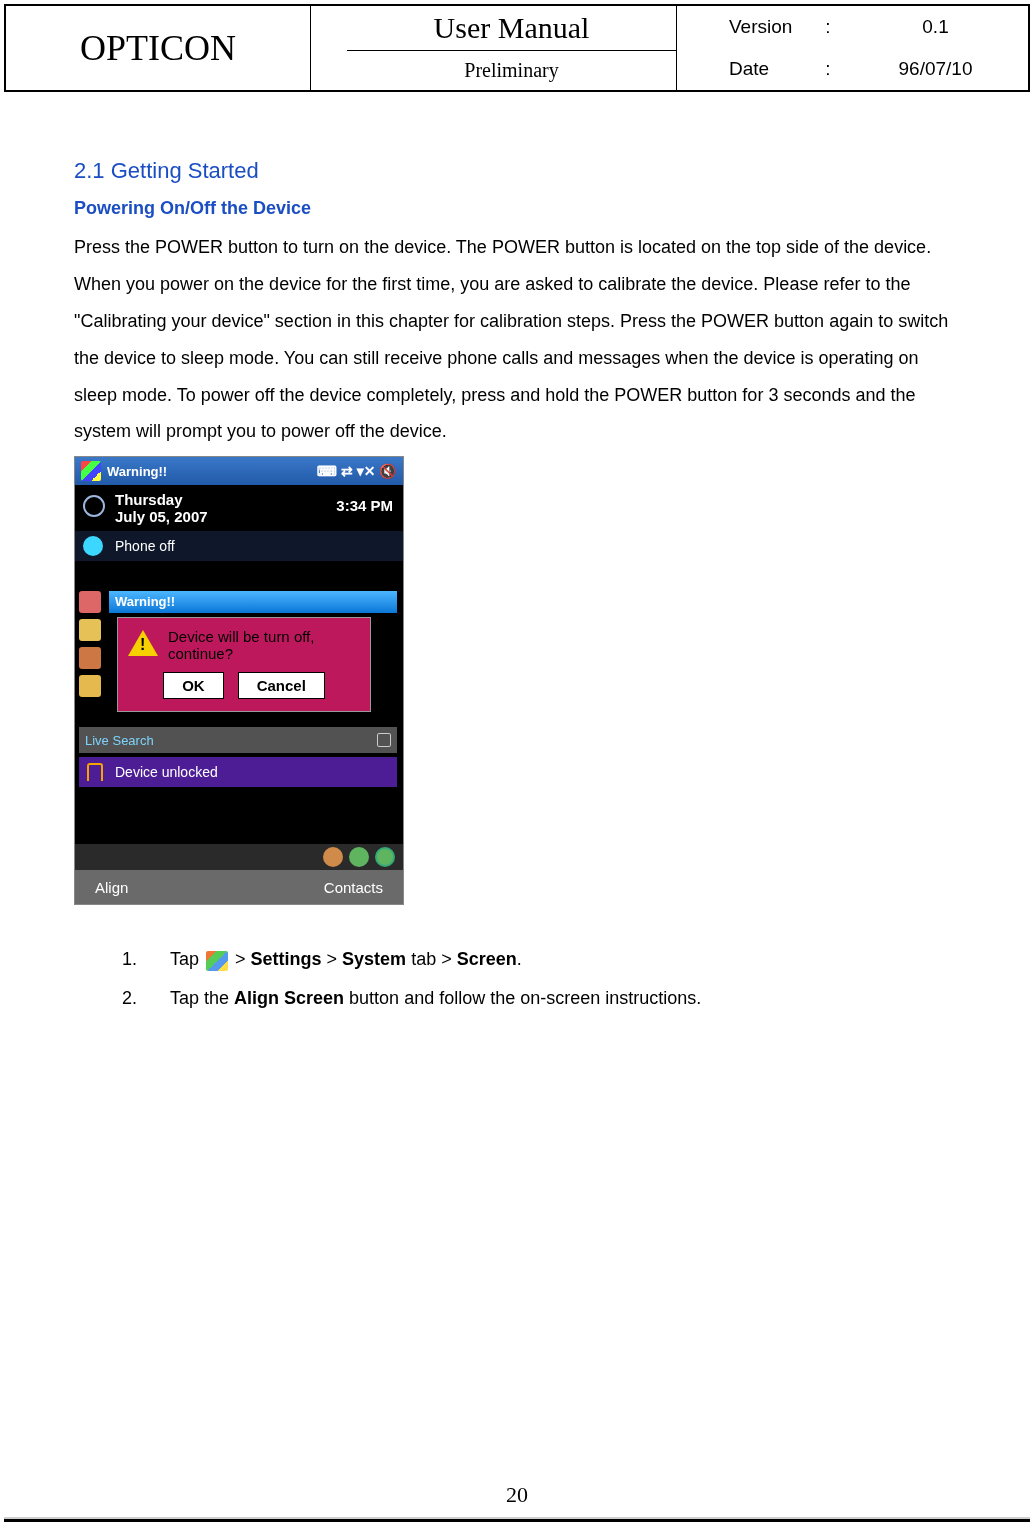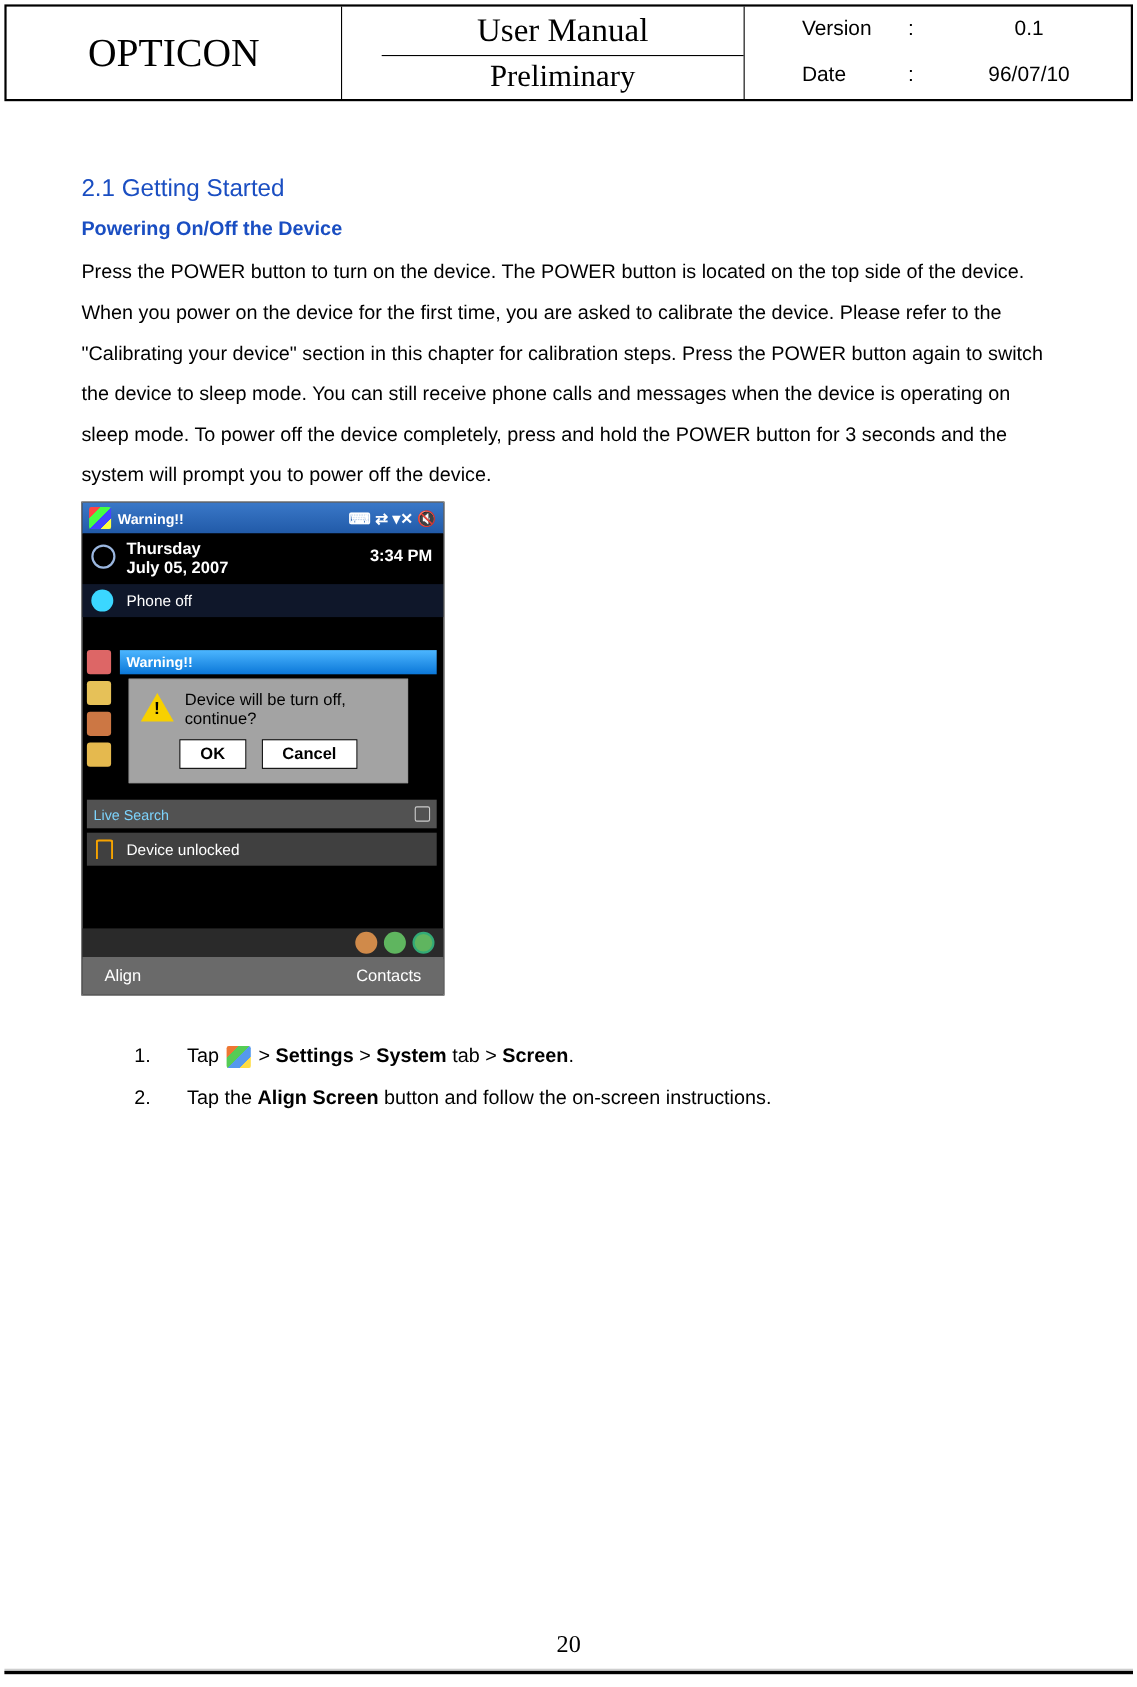--- a/index.html
+++ b/index.html
@@ -40,21 +40,21 @@
       justify-content: center;
       font-family: "Times New Roman", serif;
       font-size: 30px;
     }
     .hdr-mid-bot {
       flex: 0.9;
       display: flex;
       align-items: center;
       justify-content: center;
       font-family: "Times New Roman", serif;
-      font-size: 28px;
+      font-size: 20px;
     }
     .hdr-right {
       flex: 1;
       display: flex;
       flex-direction: column;
       font-family: Verdana, sans-serif;
       font-size: 19px;
     }
     .hdr-right-row {
       flex: 1;
@@ -144,21 +144,21 @@
     }
     .side-icons div { width:22px; height:22px; border-radius:3px; }
     .ss-warning-bar {
       position:absolute; left:34px; top:134px; right:6px;
       height:22px; background: linear-gradient(#4cb6ff,#0b77d8);
       color:#fff; font-size:13px; font-weight: bold;
       padding-left:6px; line-height:22px;
     }
     .ss-dialog {
       position:absolute; left:42px; top:160px;
-      width:254px; background:#a3a3a3; color:#000;
+      width:254px; background:#be185d; color:#000;
       padding:10px 10px 12px 10px;
       font-size:15px;
       border:1px solid #999;
       box-shadow: 2px 2px 6px rgba(0,0,0,0.5);
     }
     .ss-dialog-body { display:flex; align-items:flex-start; gap:10px; margin-bottom:10px;}
     .ss-dialog-body .warn-tri {
       width:0;height:0;border-left:15px solid transparent;border-right:15px solid transparent;border-bottom:26px solid #f7d000; margin-top:2px; position:relative;
     }
     .ss-dialog-body .warn-tri::after { content:"!"; position:absolute; left:-3px; top:6px; font-weight:bold; font-size:16px; color:#000;}
@@ -169,21 +169,21 @@
     }
     .ss-live {
       position:absolute; left:4px; top:270px; right:6px;
       height:26px; background:#525252; color:#7dd3fc;
       font-size:13px; padding:3px 6px;
       display:flex; justify-content:space-between; align-items:center;
     }
     .ss-live .srch { width:14px;height:14px;border:1px solid #ccc;border-radius:2px;}
     .ss-unlocked {
       position:absolute; left:4px; top:300px; right:6px;
-      height:30px; background:#404040; color:#fff; font-size:14px;
+      height:30px; background:#4c1d95; color:#fff; font-size:14px;
       display:flex; align-items:center; padding-left:36px;
     }
     .ss-unlocked .lock-icon {
       position:absolute; left:8px; width:16px;height:18px;
       border:2px solid #f6a300; border-radius:3px 3px 0 0; border-bottom:none;
     }
     .ss-bottom-band {
       position:absolute; left:0; right:0; bottom:32px; height:28px;
       background:#2a2a2a; display:flex; gap:6px; justify-content:flex-end; padding:3px 8px;
     }

